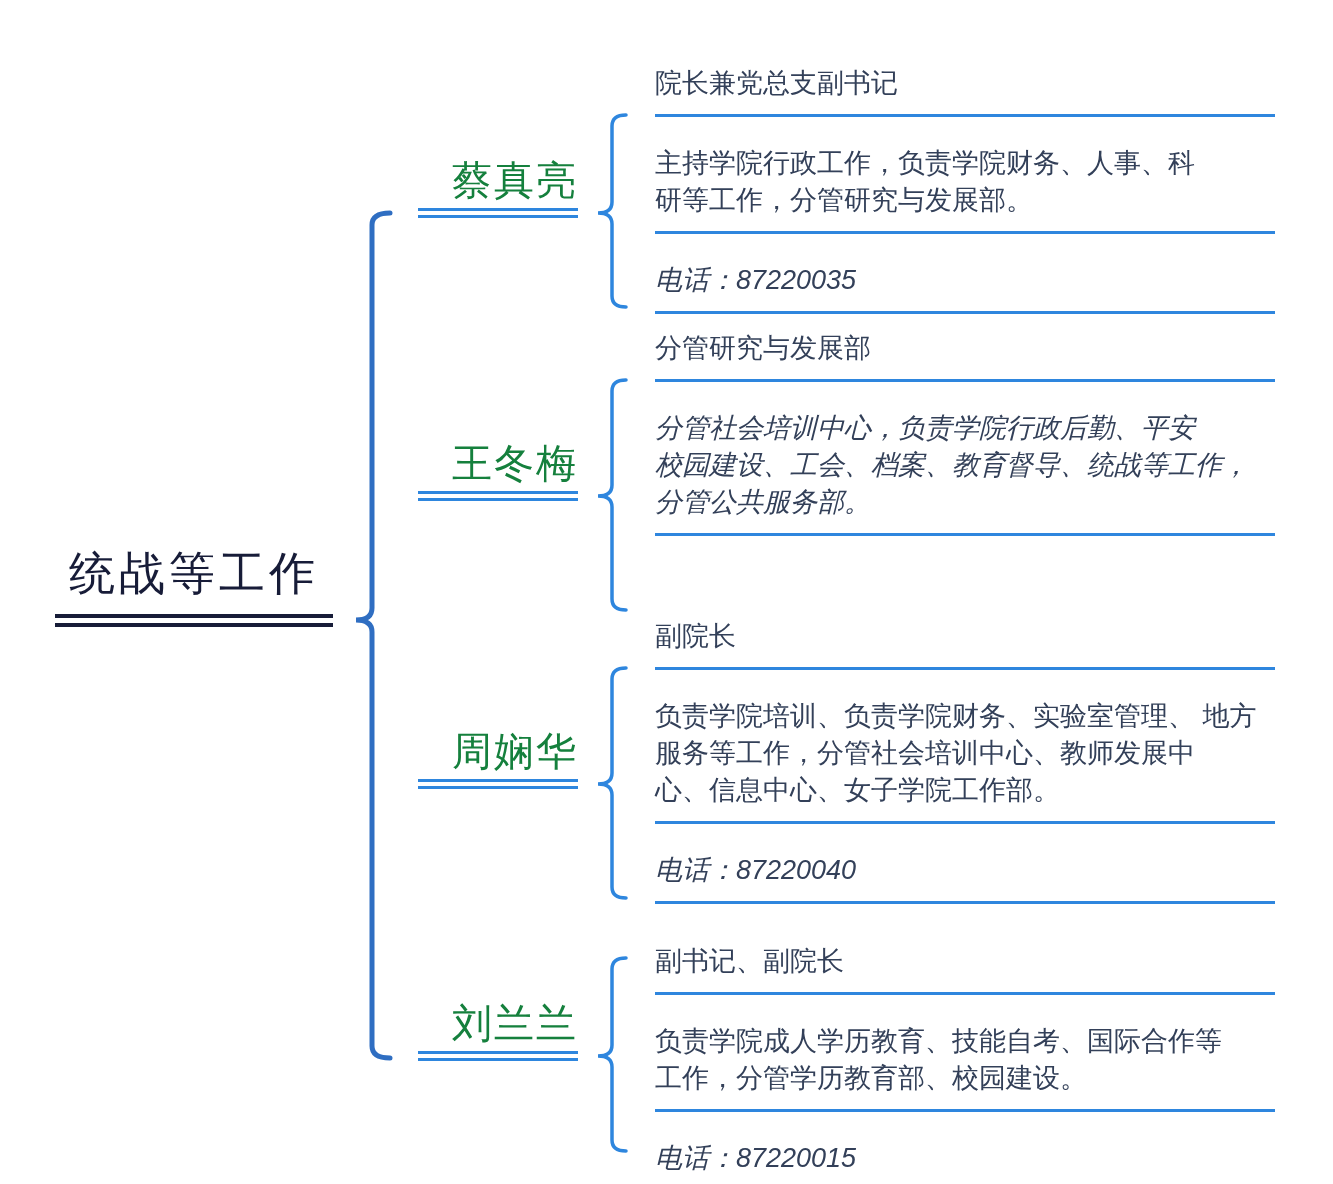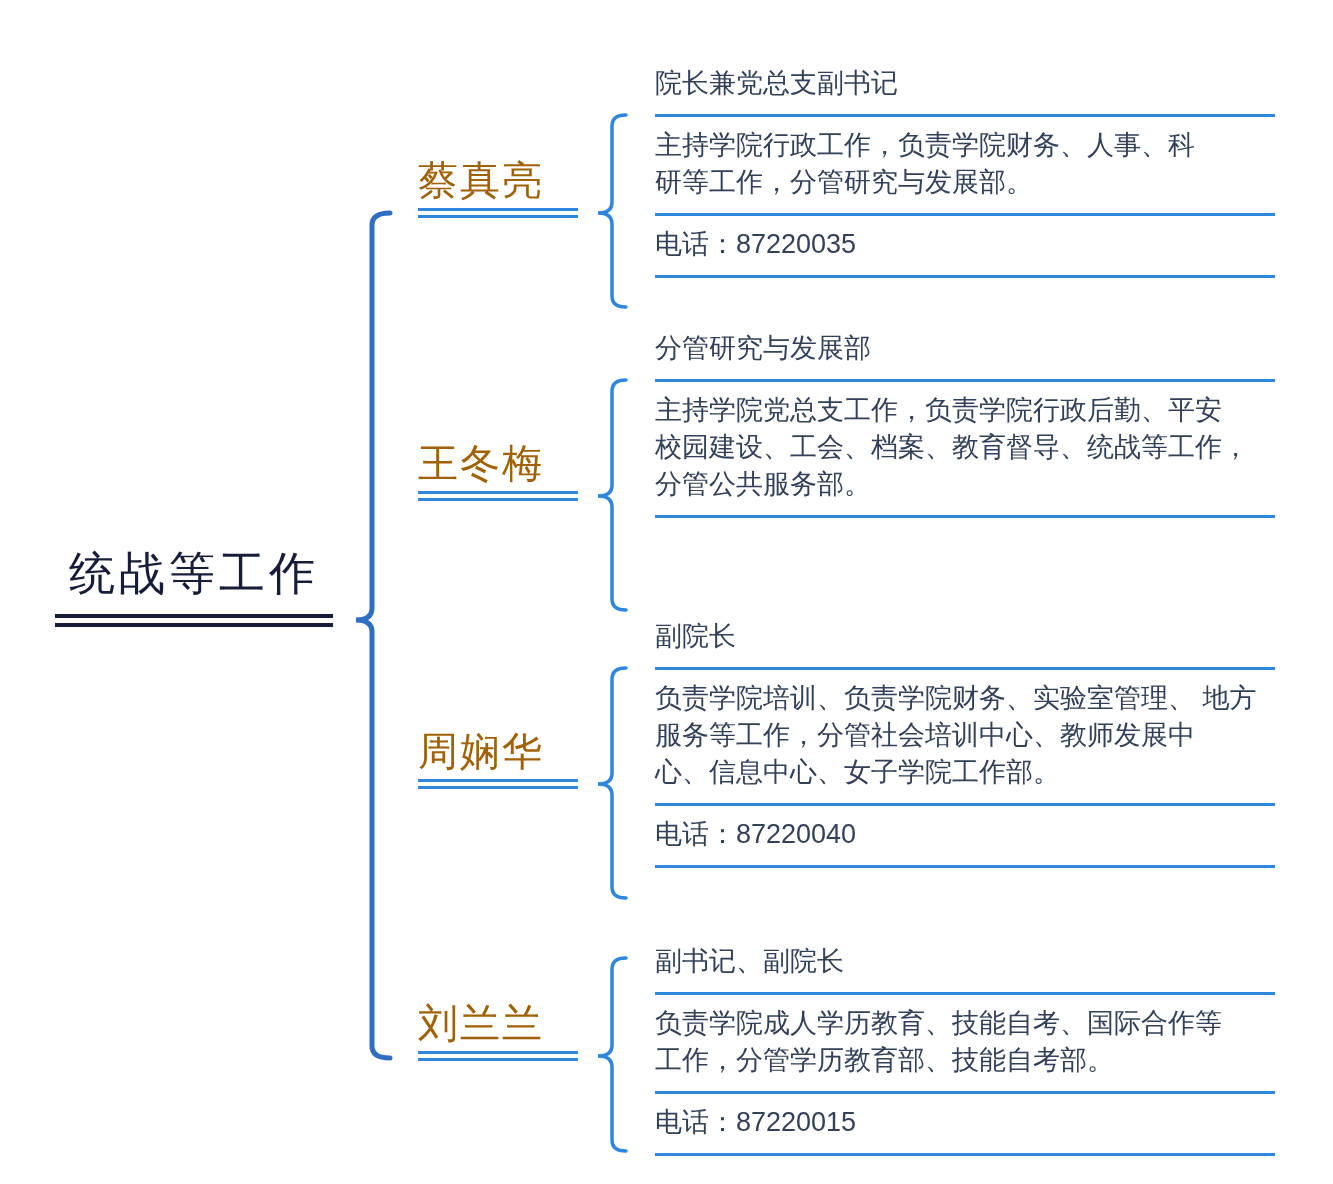--- a/index.html
+++ b/index.html
@@ -61,45 +61,45 @@
   .name-node{
     position:absolute;
     left:418px;
     width:160px;
     z-index:2;
   }
   .name-text{
     font-size:40px;
     line-height:52px;
     letter-spacing:2px;
-    text-align:left;
-    color:#a16207;
+    text-align:right;
+    color:#15803d;
   }
   .name-underline{
     margin-top:2px;
     height:10px;
     border-top:3px solid var(--accent-blue);
     border-bottom:3px solid var(--accent-blue);
   }
   .children{
     position:absolute;
     left:655px;
     width:620px;
     z-index:2;
   }
   .child{
     font-size:27px;
     line-height:37px;
     color:var(--text-dark);
     white-space:pre-wrap;
     padding-bottom:12px;
     border-bottom:3px solid var(--accent-blue);
-    margin-bottom:10px;
+    margin-bottom:28px;
   }
-  .child:last-child{margin-bottom:8px;}
+  .child:last-child{margin-bottom:8px;font-style:italic;}
 </style>
 </head>
 <body>
 
 <div class="canvas">
 
   <svg class="connector-layer" viewBox="0 0 1333 1184" xmlns="http://www.w3.org/2000/svg">
     <path class="bracket main" d="M390 213 Q372 213 372 225 L372 608 Q372 620 356 620 Q372 620 372 632 L372 1046 Q372 1058 390 1058"></path>
     <path class="bracket" d="M626 115 Q612 115 612 126 L612 202 Q612 213 598 213 Q612 213 612 224 L612 296 Q612 307 626 307"></path>
     <path class="bracket" d="M626 380 Q612 380 612 391 L612 485 Q612 496 598 496 Q612 496 612 507 L612 599 Q612 610 626 610"></path>
@@ -122,21 +122,21 @@
 研等工作，分管研究与发展部。</div>
     <div class="child">电话：87220035</div>
   </div>
 
   <div class="name-node" style="top:437px">
     <div class="name-text">王冬梅</div>
     <div class="name-underline"></div>
   </div>
   <div class="children" style="top:330px">
     <div class="child">分管研究与发展部</div>
-    <div class="child">主持学院党总支工作，负责学院行政后勤、平安
+    <div class="child">分管社会培训中心，负责学院行政后勤、平安
 校园建设、工会、档案、教育督导、统战等工作，
 分管公共服务部。</div>
   </div>
 
   <div class="name-node" style="top:725px">
     <div class="name-text">周娴华</div>
     <div class="name-underline"></div>
   </div>
   <div class="children" style="top:618px">
     <div class="child">副院长</div>
@@ -146,17 +146,17 @@
     <div class="child">电话：87220040</div>
   </div>
 
   <div class="name-node" style="top:997px">
     <div class="name-text">刘兰兰</div>
     <div class="name-underline"></div>
   </div>
   <div class="children" style="top:943px">
     <div class="child">副书记、副院长</div>
     <div class="child">负责学院成人学历教育、技能自考、国际合作等
-工作，分管学历教育部、技能自考部。</div>
+工作，分管学历教育部、校园建设。</div>
     <div class="child">电话：87220015</div>
   </div>
 
 </div>
 
 </body></html>

